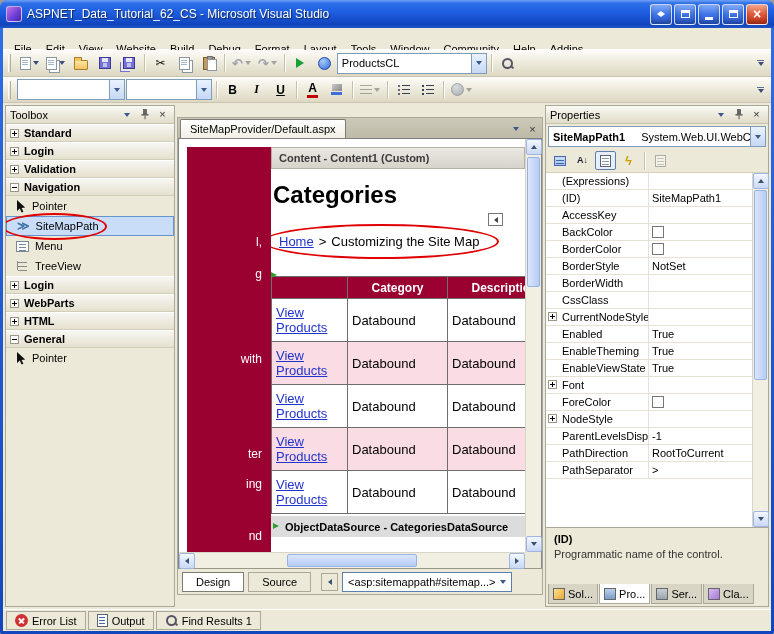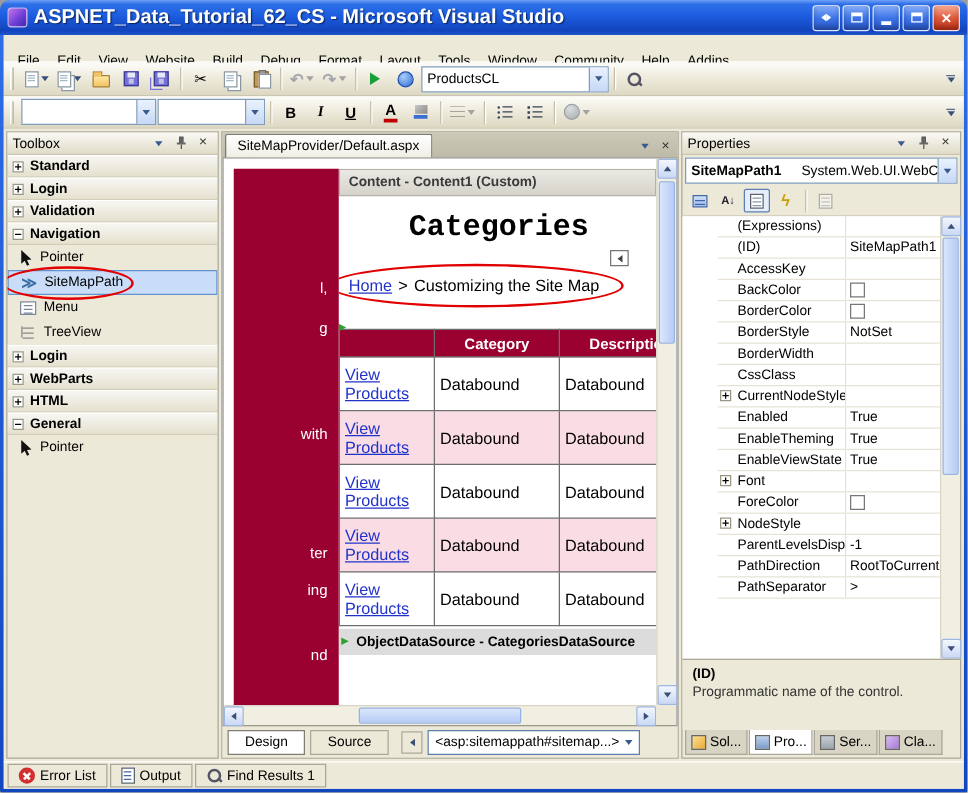--- a/index.html
+++ b/index.html
@@ -7,21 +7,21 @@
   body { font-family:"Liberation Sans", sans-serif; font-size:11px; color:#000; }
 
   .frame { width:774px; height:634px; display:flex; flex-direction:column; overflow:hidden;
            background:linear-gradient(180deg,#2E6FE8,#1246BE); border-radius:8px 8px 2px 2px; position:relative; }
 
   
   .titlebar { height:28px; display:flex; align-items:center; gap:5px; padding:0 6px; flex:none;
               background:linear-gradient(180deg,#6FA0F7 0%,#2E6FE8 12%,#1D5DE0 45%,#1144BC 88%,#2055C8 100%); }
   .app-icon { width:16px; height:16px; flex:none; border-radius:3px; border:1px solid rgba(255,255,255,.6);
               background:linear-gradient(135deg,#C873E8,#7040D8 55%,#4028A8); }
-  .title-text { flex:1; color:#fff; font-weight:bold; font-size:16px; white-space:nowrap; overflow:hidden;
+  .title-text { flex:1; color:#fff; font-weight:normal; font-size:12px; white-space:nowrap; overflow:hidden;
                 text-shadow:1px 1px 1px rgba(0,0,0,.55); }
   .wbtns { display:flex; gap:2px; align-items:center; flex:none; }
   .wbtn { width:22px; height:21px; border-radius:3px; border:1px solid rgba(255,255,255,.75);
           background:linear-gradient(180deg,#83ABF8,#3D74E8 50%,#2A59CC); display:flex; align-items:center;
           justify-content:center; color:#fff; box-shadow:inset 0 -3px 4px rgba(0,0,0,.25); }
   .wbtn.close { background:linear-gradient(180deg,#F4A890,#E0583A 50%,#C23418); font-size:14px; font-weight:bold; line-height:1; }
   .tri-l { width:0;height:0;border-top:3px solid transparent;border-bottom:3px solid transparent;border-right:4px solid #fff; }
   .tri-r { width:0;height:0;border-top:3px solid transparent;border-bottom:3px solid transparent;border-left:4px solid #fff; }
   .winrect { width:9px; height:8px; border:1px solid #fff; border-top-width:3px; }
   .minbar { width:8px; height:3px; background:#fff; margin-top:9px; }
@@ -95,34 +95,34 @@
   .smp-gly { color:#3A6EA5; font-weight:bold; font-size:12px; line-height:1; }
   .ic-menuctl { width:13px; height:11px; border:1px solid #7A869A; background:#fff; }
   .ic-menuctl::before { content:""; position:absolute; left:2px; top:2px; width:7px; height:1px; background:#7A869A; box-shadow:0 3px 0 #7A869A,0 6px 0 #7A869A; }
   .ic-tree { width:13px; height:12px; }
   .ic-tree::before { content:""; position:absolute; left:1px; top:1px; width:1px; height:9px; background:#888; }
   .ic-tree::after { content:""; position:absolute; left:2px; top:2px; width:9px; height:1px; background:#888; box-shadow:0 4px 0 #888,0 8px 0 #888; }
   .ann { position:absolute; border:2px solid #E10000; border-radius:50%; pointer-events:none; z-index:6; }
   .ann-smp { left:-5px; top:-4px; width:105px; height:27px; }
 
   
-  .editor { flex:1; min-width:0; display:flex; flex-direction:column; margin:0 2px; border:1px solid #ACA899; background:#ECE9D8; }
+  .editor { flex:1; min-width:0; display:flex; flex-direction:column; margin:12px 2px; border:1px solid #ACA899; background:#ECE9D8; }
   .tabstrip { height:21px; flex:none; display:flex; align-items:flex-end; gap:2px; padding:0 2px;
               background:linear-gradient(180deg,#CCC9B8,#BDBAA8); border-bottom:1px solid #808080; }
   .dtab { background:linear-gradient(180deg,#FFFFFF,#F0EEE4); border:1px solid #7E7D74; border-bottom:none;
           border-radius:2px 2px 0 0; padding:3px 9px; }
   .ts-icons { margin-left:auto; display:flex; align-items:center; gap:2px; padding-bottom:2px; }
   .design-wrap { flex:1; position:relative; min-height:0; background:#fff; border-left:1px solid #828790; border-right:1px solid #828790; }
   .page { position:absolute; left:0; top:0; right:16px; bottom:16px; overflow:hidden; background:#fff; }
   .strip { position:absolute; left:8px; top:8px; bottom:0; width:84px; background:#9A0030; }
   .frag { position:absolute; right:9px; color:#FFF; font-size:12px; }
   .content { position:absolute; left:92px; top:8px; right:0; bottom:0; overflow:hidden; }
   .chdr { height:22px; display:flex; align-items:center; padding:0 7px; font-weight:bold; color:#3A3A3A;
           background:linear-gradient(180deg,#EAE8E3,#D6D3CA); border:1px solid #B5B1A4; }
-  .cats { font-size:24px; font-weight:bold; margin:12px 0 0 2px; font-family:Liberation Mono, monospace;text-align:center; }
+  .cats { font-size:24px; font-weight:bold; margin:12px 0 0 2px; font-family:Liberation Sans, sans-serif; }
   .bcwrap { position:relative; display:inline-block; margin:22px 0 0 2px; padding:3px 6px; font-size:13px; white-space:nowrap; }
   .bc-home { color:#2233CC; text-decoration:underline; }
   .bc-sep { margin:0 5px; }
   .ann-bc { left:-10px; right:-14px; top:-7px; bottom:-7px; }
   .smarttag { position:absolute; top:-18px; right:-18px; width:15px; height:13px; background:#fff; border:1px solid #767676;
               display:flex; align-items:center; justify-content:center; gap:1px; }
   .smarttag .tri-lft { width:0;height:0;border-top:3px solid transparent;border-bottom:3px solid transparent;border-right:4px solid #444; }
   .gridwrap { position:relative; margin-top:24px;border-radius:12px; }
   .anchor { position:absolute; width:0; height:0; border-top:3px solid transparent; border-bottom:3px solid transparent; border-left:6px solid #2FA02F; z-index:3; }
   .anchor.tbl { left:0; top:-4px; }
@@ -163,21 +163,21 @@
   .ptb { height:24px; flex:none; display:flex; align-items:center; gap:2px; padding:2px 3px; border-bottom:1px solid #D5D1BE; }
   .pico { width:21px; height:19px; display:flex; align-items:center; justify-content:center; border:1px solid transparent; border-radius:2px; }
   .pico.active { background:#E6EEFB; border-color:#5C7FB0; }
   .ic-cat { width:12px; height:10px; border:1px solid #4466AA; background:linear-gradient(180deg,#CFE0FA,#9FC0F0); }
   .ic-cat::before { content:""; position:absolute; left:1px; top:3px; right:1px; height:1px; background:#4466AA; box-shadow:0 3px 0 #4466AA; }
   .az { font-size:9px; font-weight:bold; color:#223; line-height:1; }
   .ic-sheet { width:11px; height:12px; background:#fff; border:1px solid #5A6470; }
   .ic-sheet::before { content:""; position:absolute; left:1px; top:2px; width:7px; height:1px; background:#8898A8; box-shadow:0 3px 0 #8898A8,0 6px 0 #8898A8; }
   .bolt { color:#C8A000; font-weight:bold; font-size:13px; line-height:1; }
   .pgrid { flex:1; min-height:0; display:flex; background:#fff; }
-  .prows { flex:1; overflow:hidden;margin-left:28px; }
+  .prows { flex:1; overflow:hidden; }
   .prow { display:flex; height:17px; border-bottom:1px solid #E6E3D6; font-size:11px; }
   .pname { width:103px; flex:none; display:flex; align-items:center; padding-left:16px; position:relative;
            border-right:1px solid #E6E3D6; white-space:nowrap; overflow:hidden; }
   .pname .pm { position:absolute; left:2px; top:3px; }
   .pval { flex:1; display:flex; align-items:center; gap:3px; padding:0 3px; white-space:nowrap; overflow:hidden; }
   .swatch { width:12px; height:12px; flex:none; border:1px solid #777; background:#fff; }
   .pvsb { width:16px; flex:none; background:#F1EFE2; border-left:1px solid #D8D5C6; display:flex; flex-direction:column; }
   .pvthumb { position:absolute; left:1px; right:1px; top:1px; height:190px; background:linear-gradient(90deg,#DAE6FC,#B6CBF5); border:1px solid #98B2E4; border-radius:2px; }
   .pdesc { height:56px; flex:none; border-top:1px solid #ACA899; background:#ECE9D8; padding:5px 8px; }
   .pdesc .dtitle { font-weight:bold; display:block; margin-bottom:3px; }

